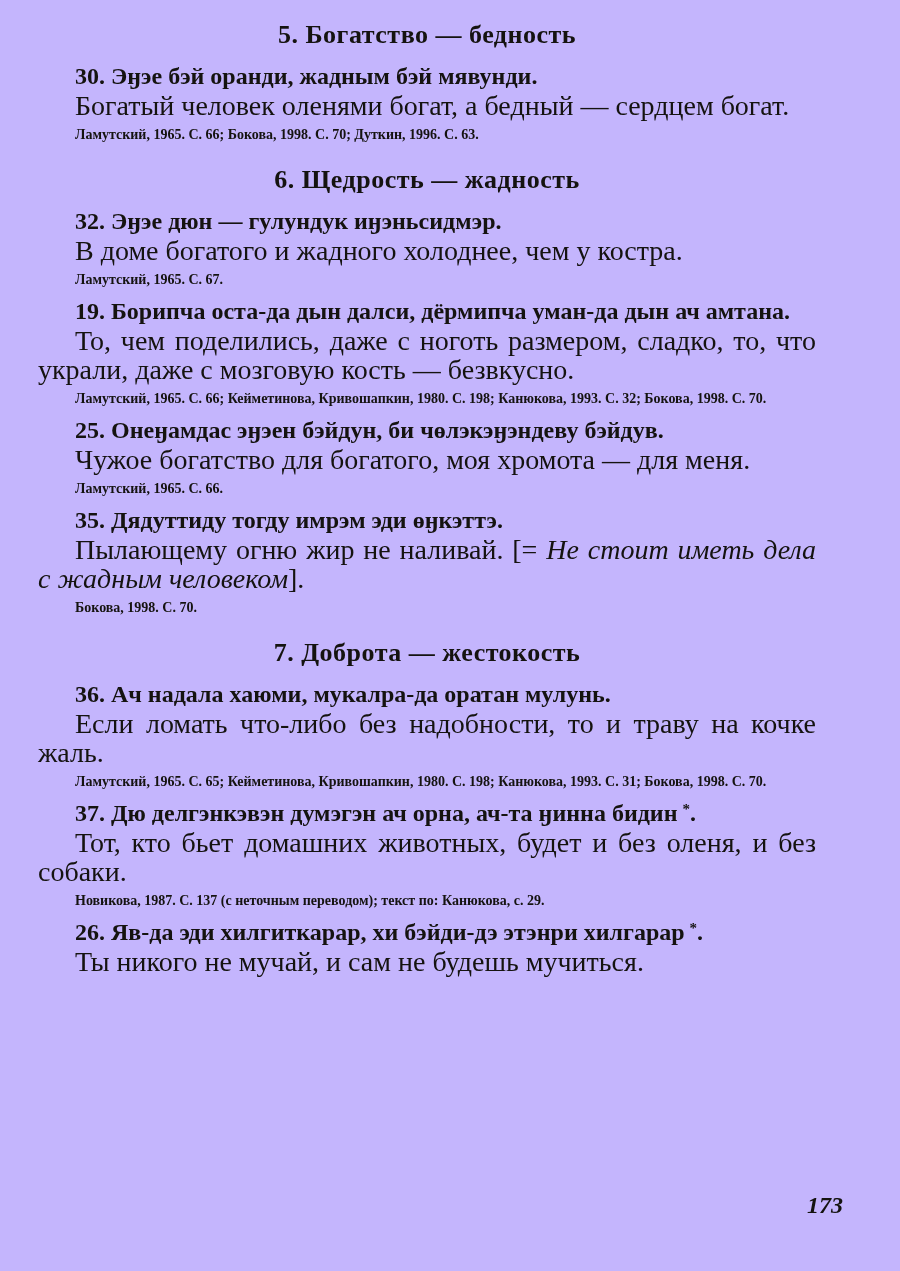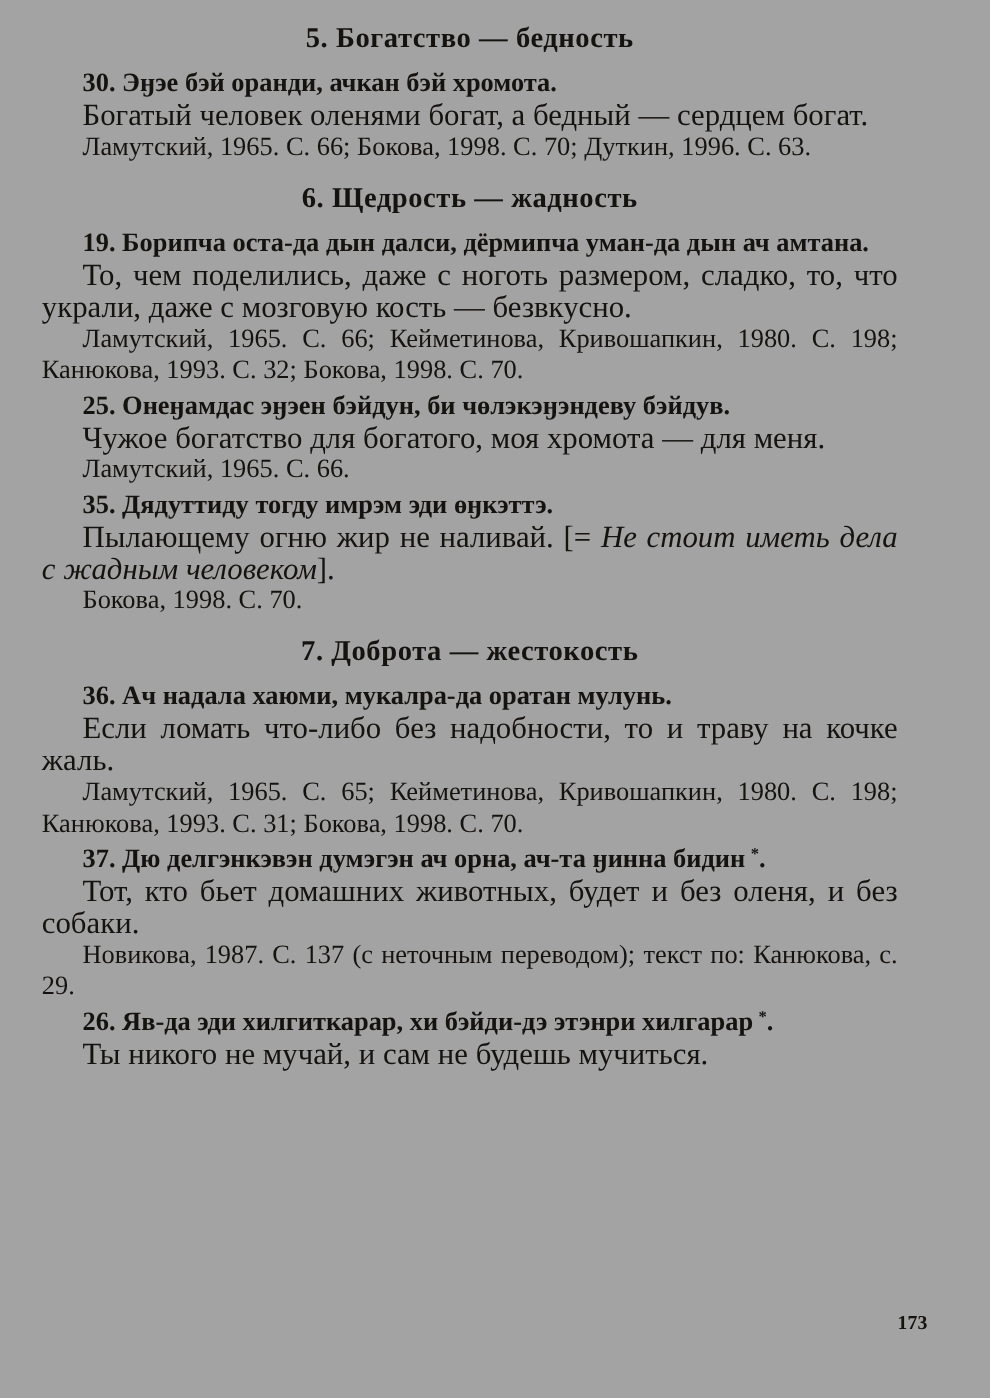--- a/index.html
+++ b/index.html
@@ -5,21 +5,21 @@
   html, body { margin: 0; padding: 0; }
   body {
     width: 900px;
     background: #ffffff;
     font-family: "Liberation Serif", "DejaVu Serif", serif;
   }
   .page {
     position: relative;
     width: 900px;
     height: 1271px;
-    background: #a3a3a3;
+    background: #c4b5fd;
     color: #151310;
     overflow: hidden;
     box-sizing: border-box;
   }
   .content {
     width: 778px;
     margin: 20px 0 0 38px;
   }
   .section-heading {
     font-size: 26px;
@@ -40,58 +40,65 @@
   .src {
     font-weight: bold;
     font-size: 24px;
     line-height: 29px;
   }
   .tr {
     font-size: 28px;
     line-height: 29px;
   }
   .cit {
-    font-size: 24px;
+    font-size: 14px;
     line-height: 29px;
+    font-weight: bold;
   }
   .star {
     font-size: 15px;
     font-weight: bold;
     margin-left: 5px;
     vertical-align: 7px;
     line-height: 0;
   }
   .pageno {
     position: absolute;
     top: 1192px;
     right: 57px;
-    font-size: 18px;
+    font-size: 24px;
     font-weight: bold;
+    font-style: italic;
   }
 </style>
 </head>
 <body>
 
 <div class="page">
   <div class="content">
 
     <div class="section">
       <h2 class="section-heading">5. Богатство — бедность</h2>
 
       <div class="entry">
-        <p class="src"><span>30.</span> <span>Эӈэе бэй оранди, ачкан бэй хромота.</span></p>
+        <p class="src"><span>30.</span> <span>Эӈэе бэй оранди, жадным бэй мявунди.</span></p>
         <p class="tr">Богатый человек оленями богат, а бедный — сердцем богат.</p>
         <p class="cit">Ламутский, 1965. С. 66; Бокова, 1998. С. 70; Дуткин, 1996. С. 63.</p>
       </div>
 
     </div>
 
     <div class="section">
       <h2 class="section-heading">6. Щедрость — жадность</h2>
 
+      <div class="entry">
+        <p class="src"><span>32.</span> <span>Эӈэе дюн — гулундук иӈэньсидмэр.</span></p>
+        <p class="tr">В доме богатого и жадного холоднее, чем у костра.</p>
+        <p class="cit">Ламутский, 1965. С. 67.</p>
+      </div>
 
       <div class="entry">
         <p class="src"><span>19.</span> <span>Борипча оста-да дын далси, дёрмипча уман-да дын ач амтана.</span></p>
         <p class="tr">То, чем поделились, даже с ноготь размером, сладко, то, что украли, даже с мозговую кость — безвкусно.</p>
         <p class="cit">Ламутский, 1965. С. 66; Кейметинова, Кривошапкин, 1980. С. 198; Канюкова, 1993. С. 32; Бокова, 1998. С. 70.</p>
       </div>
 
       <div class="entry">
         <p class="src"><span>25.</span> <span>Онеӈамдас эӈэен бэйдун, би чөлэкэӈэндеву бэйдув.</span></p>
         <p class="tr">Чужое богатство для богатого, моя хромота — для меня.</p>

